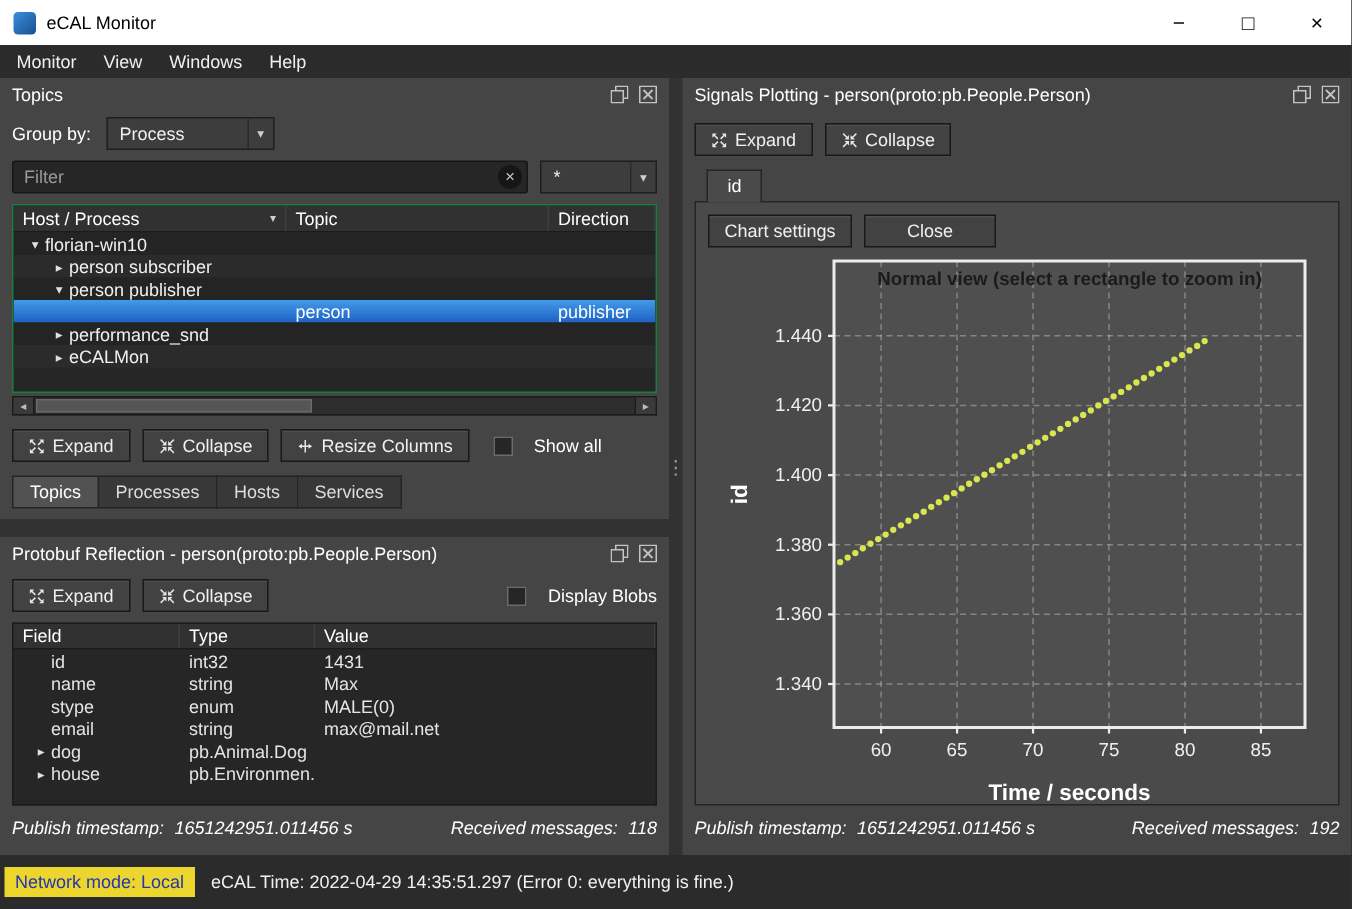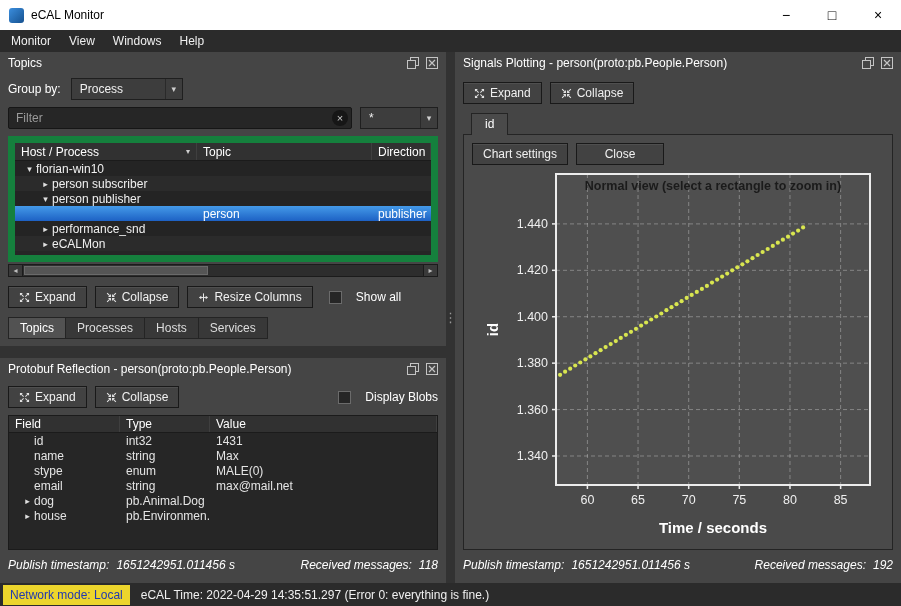--- a/index.html
+++ b/index.html
@@ -45,21 +45,21 @@
   .groupby-combo{width:112px;margin-left:10px;}
   .star-combo{width:78px;margin-left:8px;}
 
   .filter-row{margin-top:7px;}
   .filter-wrap{flex:1;position:relative;display:flex;}
   .filter-input{flex:1;height:22px;background:#262626;border:1px solid #161616;border-radius:2px;color:#e8e8e8;padding:0 26px 0 7px;font-size:12px;font-family:"Liberation Sans",sans-serif;outline:none;}
   .filter-input::placeholder{color:#9a9a9a;}
   .filter-clear{position:absolute;right:4px;top:3px;width:16px;height:16px;border-radius:50%;background:#161616;color:#c9c9c9;display:flex;align-items:center;justify-content:center;font-size:11px;}
 
   
-  .tree{flex:1;background:#262626;border:7px solid #15803d;display:flex;flex-direction:column;min-height:0;margin-top:7px;overflow:hidden;}
+  .tree{flex:1;background:#262626;border:1px solid #15803d;display:flex;flex-direction:column;min-height:0;margin-top:7px;overflow:hidden;}
   .tree-header{display:flex;background:#313131;border-bottom:1px solid #1b1b1b;height:18px;flex:0 0 auto;}
   .th{padding:0 6px;color:#ffffff;border-right:1px solid #3f3f3f;display:flex;align-items:center;white-space:nowrap;overflow:hidden;}
   .col-host{width:182px;flex:0 0 auto;}
   .col-topic{width:175px;flex:0 0 auto;}
   .col-dir{flex:1;}
   .sort-arrow{margin-left:auto;font-size:8px;color:#cfcfcf;padding-left:4px;}
   .tree-body{flex:1;overflow:hidden;}
   .tree-row{display:flex;height:15px;align-items:center;background:#242424;}
   .tree-row.alt{background:#2b2b2b;}
   .tree-row.selected{background:linear-gradient(180deg,#449ae9 0%,#1d61c4 100%);color:#fff;}
@@ -110,21 +110,21 @@
   .sig-tabbar{display:flex;margin-top:9px;flex:0 0 auto;}
   .sig-tab{padding:3px 13px 4px;background:#4a4a4a;border:1px solid #242424;border-bottom:none;color:#ffffff;margin-left:8px;margin-bottom:-1px;position:relative;z-index:2;}
   .sig-frame{flex:1;border:1px solid #242424;background:#4a4a4a;display:flex;flex-direction:column;min-height:0;padding:8px;}
   .chart-toolbar{display:flex;gap:8px;flex:0 0 auto;}
   .chart-toolbar .btn{min-width:88px;justify-content:center;}
   .chart-host{flex:1;min-height:0;margin-top:5px;position:relative;}
   .chart-host svg{position:absolute;left:0;top:0;}
   svg text{font-family:"Liberation Sans",sans-serif;}
 
   
-  .statusbar{height:23px;background:#2b2b2b;display:flex;align-items:center;gap:11px;padding:0 3px;flex:0 0 auto;}
+  .statusbar{height:36px;background:#2b2b2b;display:flex;align-items:center;gap:11px;padding:0 3px;flex:0 0 auto;}
   .network-chip{background:#ecd52c;color:#2038b0;padding:3px 7px;}
   .ecal-time{color:#f0f0f0;}
 </style>
 </head>
 <body>
 
 <div class="window">
 
   <svg width="0" height="0" style="position:absolute">
     <defs>

